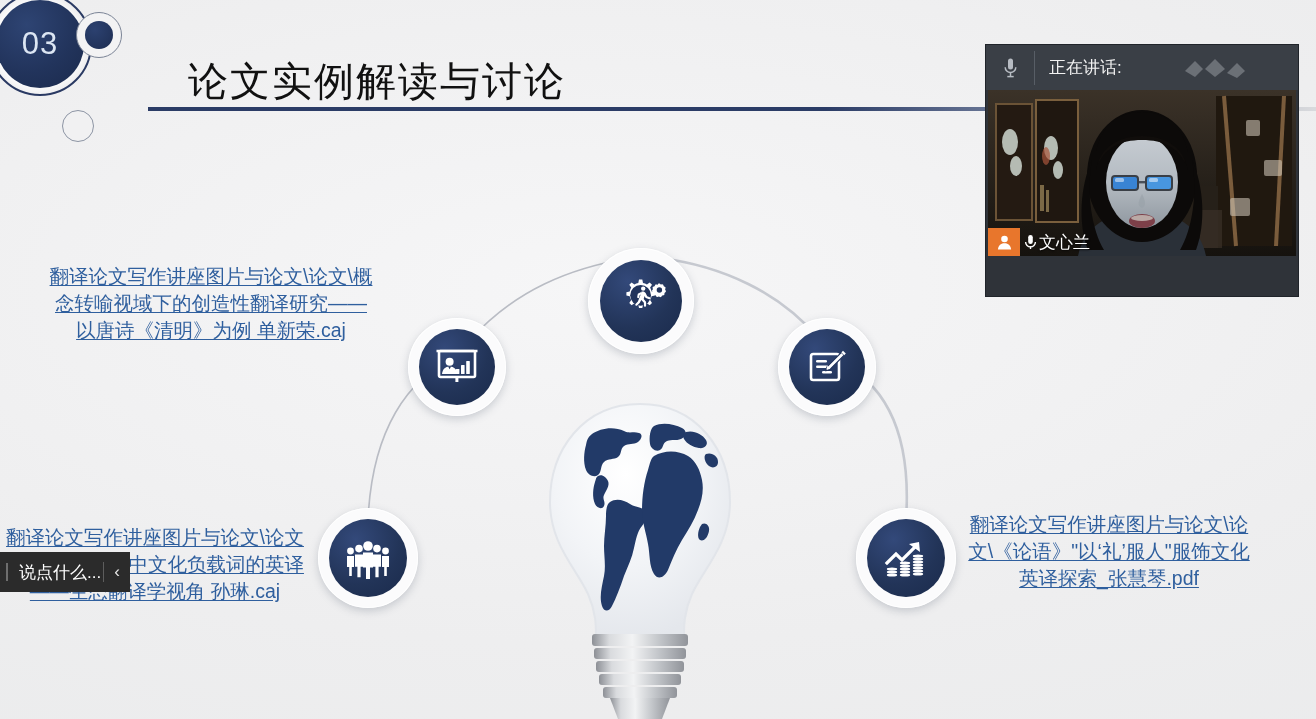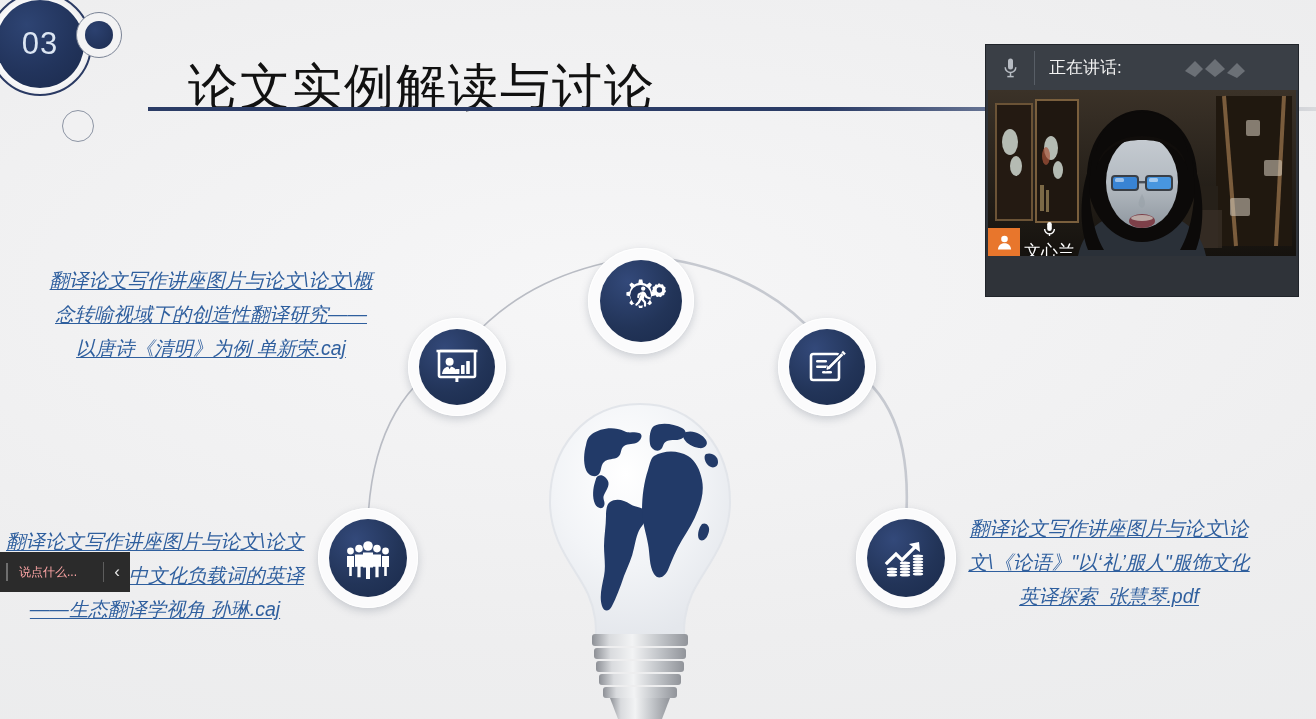--- a/index.html
+++ b/index.html
@@ -44,21 +44,21 @@
     position:absolute;left:97px;top:29px;width:28px;height:28px;border-radius:50%;
     background:radial-gradient(circle at 35% 30%,#2c4170,#1d2d51);
   }
   .dot-ring2{
     position:absolute;left:74px;top:118px;width:32px;height:32px;border-radius:50%;
     border:1.5px solid #8d95a4;box-sizing:border-box;background:#f1f1f2;
   }
 
   .slide-title{
     position:absolute;left:188px;top:54px;
-    font-size:50px;color:#111;letter-spacing:2px;white-space:nowrap;
+    font-size:40px;color:#111;letter-spacing:2px;white-space:nowrap;
     font-family:"Liberation Serif","DejaVu Serif",serif;font-weight:400;
   }
   .title-rule{
     position:absolute;left:148px;top:107px;width:1168px;height:4px;
     background:linear-gradient(to right,#2b3c66 0%,#2b3c66 58%,#8893ad 80%,#d9dadd 100%);
   }
 
   
   .arc-svg{position:absolute;left:0;top:0;width:1316px;height:719px;pointer-events:none;}
 
@@ -88,40 +88,39 @@
   #node-br .inner{width:78px;height:78px;}
 
   
   .bulb{position:absolute;left:536px;top:398px;width:208px;height:321px;}
 
   
   .link-label{
     position:absolute;
     color:#2f5f9e;
     font-family:"Liberation Sans","DejaVu Sans",sans-serif;
-    font-size:19.5px;line-height:34px;text-align:center;
+    font-size:19.5px;line-height:27px;text-align:center;
     text-decoration:underline;text-decoration-color:#2f5f9e;
     text-underline-offset:2px;
     cursor:pointer;
-    font-style:italic;
   }
   #label-tl{left:46px;top:263px;width:330px;}
   #label-tr{left:884px;top:264px;width:326px;}
   #label-bl{left:4px;top:524px;width:302px;}
   #label-br{left:964px;top:511px;width:290px;}
 
   
   .chat-bar{
     position:absolute;left:0;top:552px;width:130px;height:40px;
     background:#2b2b2b;display:flex;align-items:center;
     font-family:"Liberation Sans","DejaVu Sans",sans-serif;
   }
   .chat-bar .lead{width:7px;height:18px;border-left:2px solid #6e6e6e;margin-left:6px;}
   .chat-bar .ph{
-    color:#fca5a5;font-size:12px;flex:1;padding-left:4px;white-space:nowrap;overflow:hidden;
+    color:#ffffff;font-size:17px;flex:1;padding-left:4px;white-space:nowrap;overflow:hidden;
   }
   .chat-bar .sep{width:1px;height:20px;background:#5d5d5d;}
   .chat-bar .chev{
     width:26px;text-align:center;color:#e8e8e8;font-size:17px;
     font-family:"Liberation Sans","DejaVu Sans",sans-serif;
   }
 
   
   .video-panel{
     position:absolute;left:986px;top:45px;width:312px;height:251px;
@@ -149,21 +148,20 @@
     position:absolute;left:0;bottom:0;height:28px;display:flex;align-items:center;
     z-index:4;
   }
   .vp-avatar{
     width:32px;height:28px;background:#e8762c;display:flex;align-items:center;justify-content:center;
   }
   .vp-name{
     color:#fff;font-size:17px;margin-left:4px;display:flex;align-items:center;gap:2px;
     font-family:Liberation Mono, monospace;
     text-shadow:0 1px 2px rgba(0,0,0,.8);
-    flex-direction:column;
   }
 </style>
 </head>
 <body>
 
 <div id="slide">
 
   <div class="hdr-badge">
     <div class="ring-halo"></div>
     <div class="ring-outer"></div>

